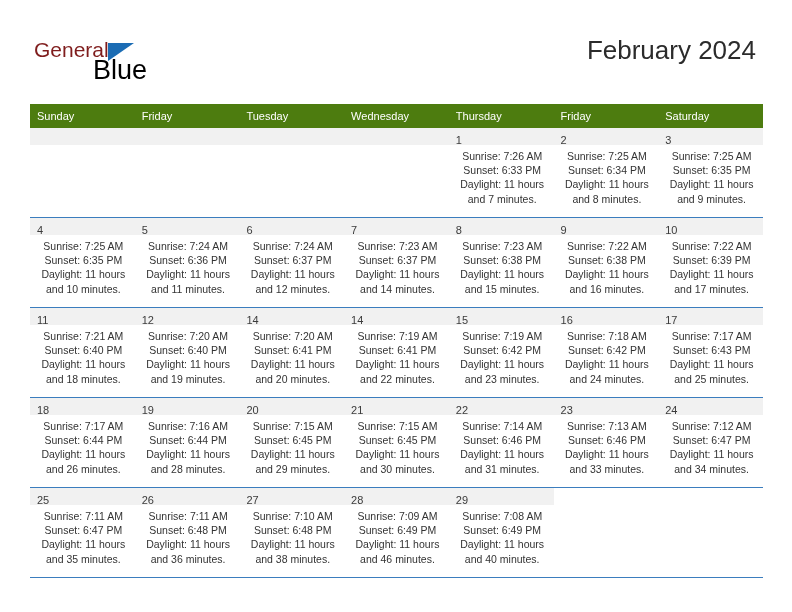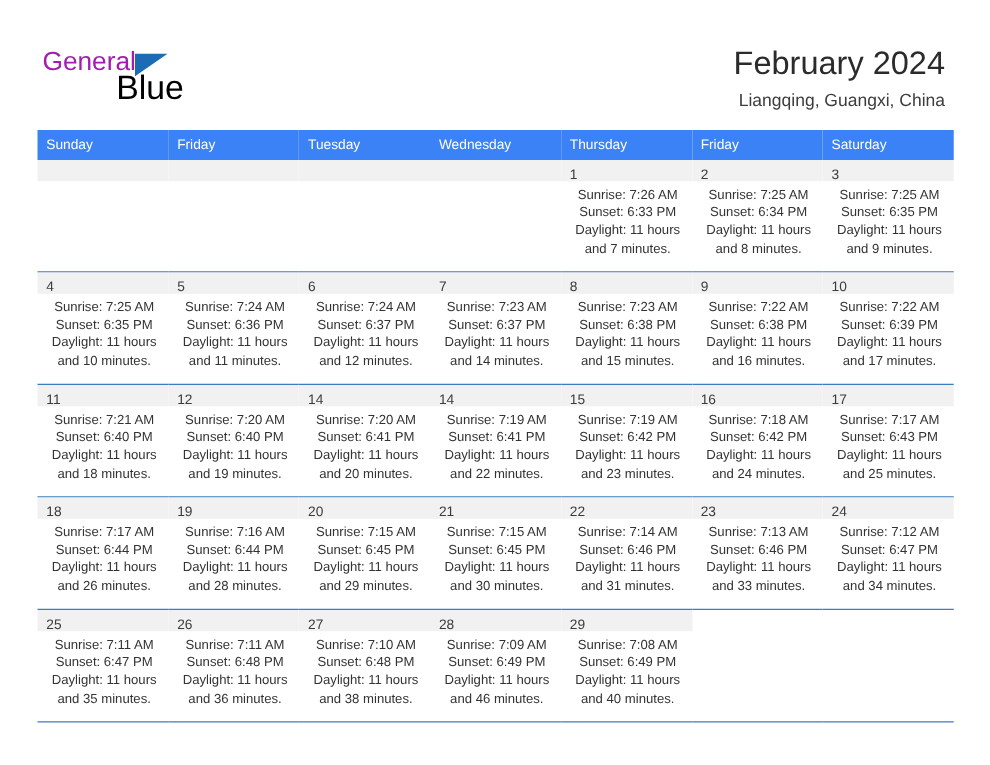--- a/index.html
+++ b/index.html
@@ -36,21 +36,21 @@
     top: 38px;
     width: 180px;
     height: 48px;
   }
   .logo-general {
     position: absolute;
     left: 0;
     top: 0;
     font-size: 21px;
     line-height: 24px;
-    color: #a21caf;
+    color: #7f1d1d;
     letter-spacing: 0px;
     font-family: "Liberation Sans", sans-serif;
   }
   .logo-tri {
     position: absolute;
     left: 74px;
     top: 5px;
     width: 0;
     height: 0;
     border-left: 26px solid #1b6cb4;
@@ -91,21 +91,21 @@
   
   .calendar {
     position: absolute;
     left: 30px;
     top: 104px;
     width: 733px;
     border-collapse: collapse;
     table-layout: fixed;
   }
   .calendar th {
-    background: #3b82f6;
+    background: #4d7c0f;
     color: #ffffff;
     font-size: 11px;
     font-weight: normal;
     text-align: left;
     padding: 5px 0 6px 7px;
     height: 13px;
     font-family: "Liberation Sans", sans-serif;
   }
   .calendar td {
     vertical-align: top;
@@ -158,21 +158,20 @@
   <div class="top">
 
     <div class="logo">
       <span class="logo-general">General</span>
       <span class="logo-tri"></span>
       <span class="logo-blue">Blue</span>
     </div>
 
     <div class="title-block">
       <div class="cal-title">February 2024</div>
-      <div class="cal-subtitle">Liangqing, Guangxi, China</div>
     </div>
 
   </div>
 
   <table class="calendar">
     <thead>
       <tr id="weekday-row">
           <th>Sunday</th>
           <th>Friday</th>
           <th>Tuesday</th>

